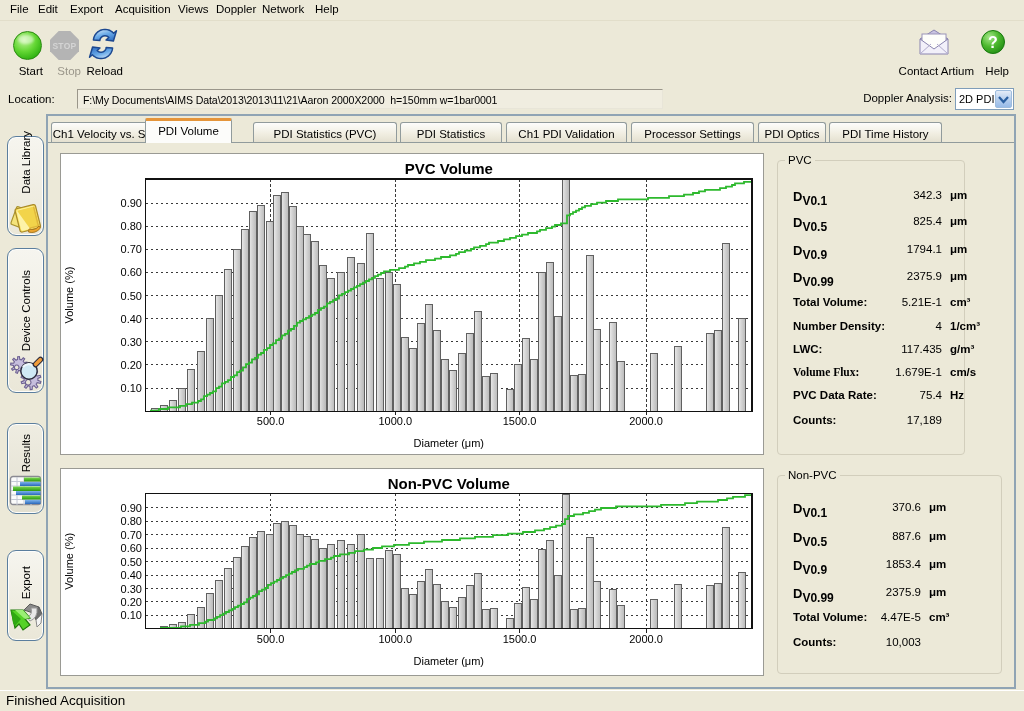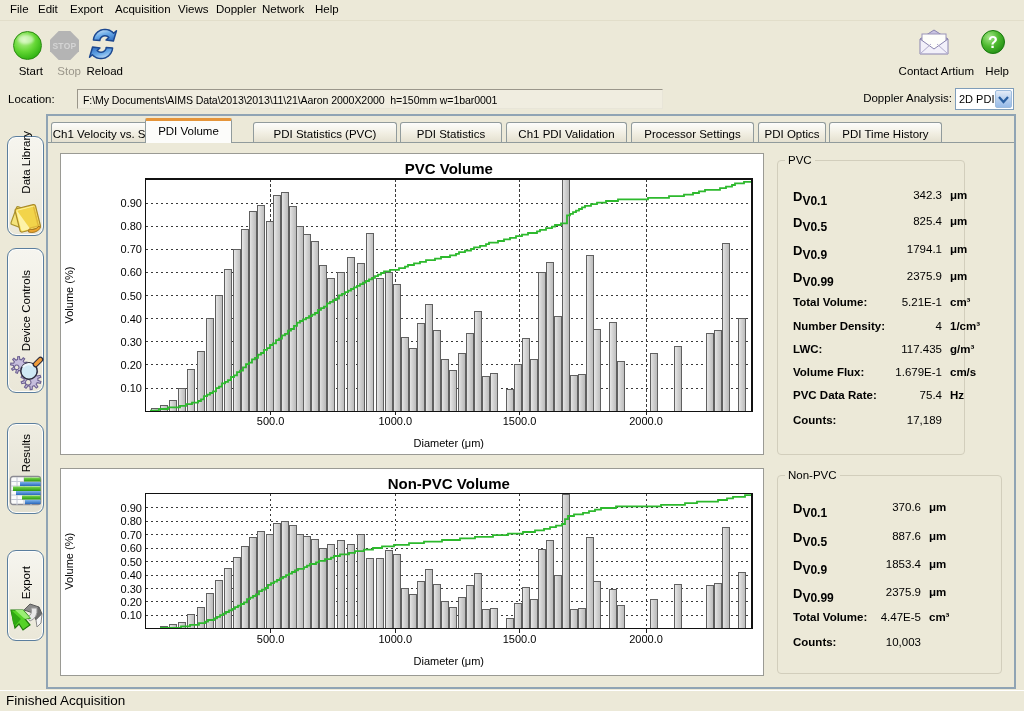--- a/index.html
+++ b/index.html
@@ -429,21 +429,21 @@
 <div class="su" style="left:172px;top:109px;">μm</div>
 <div class="sl" style="left:15px;top:135px;">Total Volume:</div>
 <div class="sv" style="left:0px;top:135px;width:164px;">5.21E-1</div>
 <div class="su" style="left:172px;top:135px;">cm³</div>
 <div class="sl" style="left:15px;top:159px;">Number Density:</div>
 <div class="sv" style="left:0px;top:159px;width:164px;">4</div>
 <div class="su" style="left:172px;top:159px;">1/cm³</div>
 <div class="sl" style="left:15px;top:182px;">LWC:</div>
 <div class="sv" style="left:0px;top:182px;width:164px;">117.435</div>
 <div class="su" style="left:172px;top:182px;">g/m³</div>
-<div class="sl" style="left:15px;top:205px;">Volume Flux:</div>
+<div class="sl" style="left:15px;top:205px;font-family:Liberation Serif, serif;">Volume Flux:</div>
 <div class="sv" style="left:0px;top:205px;width:164px;">1.679E-1</div>
 <div class="su" style="left:172px;top:205px;">cm/s</div>
 <div class="sl" style="left:15px;top:228px;">PVC Data Rate:</div>
 <div class="sv" style="left:0px;top:228px;width:164px;">75.4</div>
 <div class="su" style="left:172px;top:228px;">Hz</div>
 <div class="sl" style="left:15px;top:253px;">Counts:</div>
 <div class="sv" style="left:0px;top:253px;width:164px;">17,189</div>
 </div>
 <div class="fieldset" style="left:777px;top:475px;width:225px;height:199px">
 <div class="flab">Non-PVC</div>

